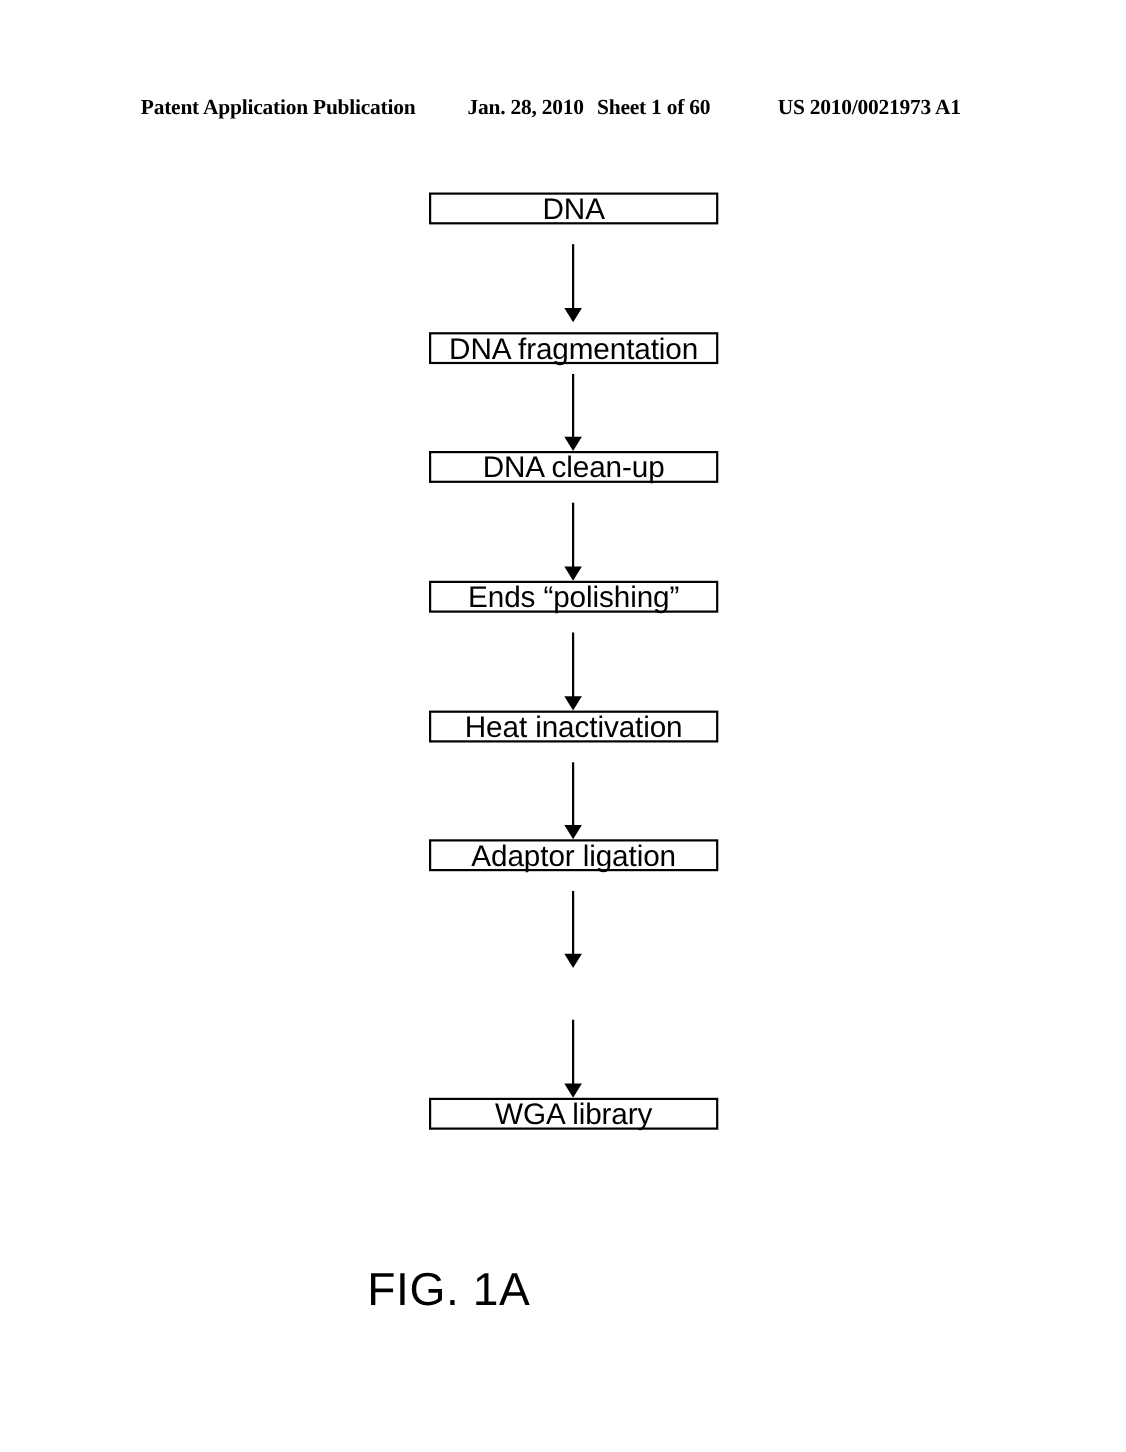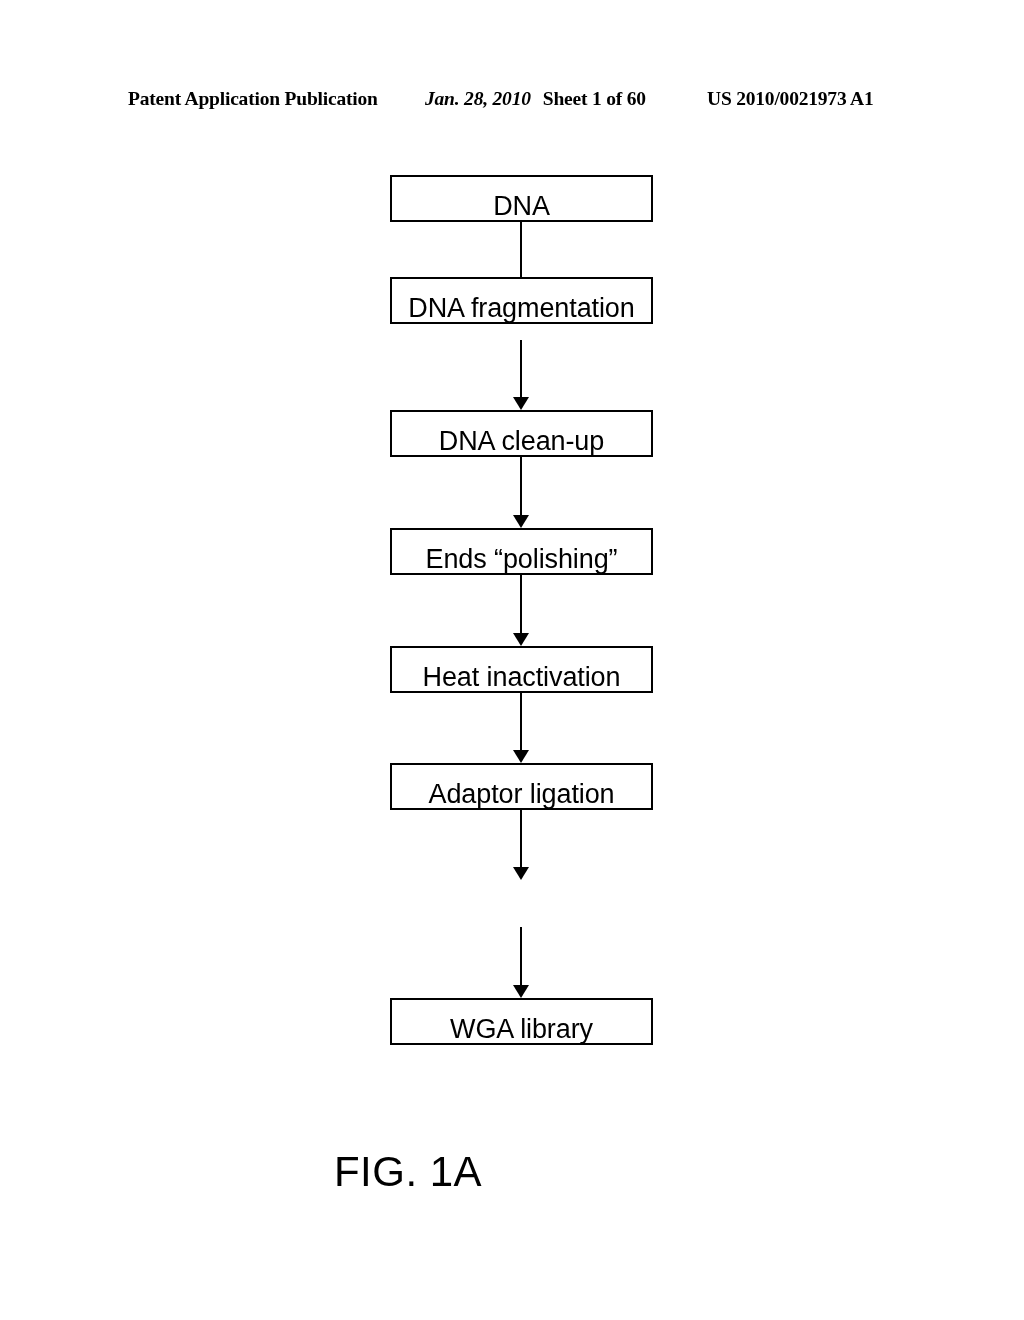--- a/index.html
+++ b/index.html
@@ -32,46 +32,46 @@
   #patent-header .hdr-left {
     position: absolute;
     left: 128px;
     top: 0;
   }
   #patent-header .hdr-mid {
     position: absolute;
     left: 425px;
     top: 0;
   }
-  #patent-header .hdr-mid .hdr-date { margin-right: 12px; font-style: italic; }
+  #patent-header .hdr-mid .hdr-date { margin-right: 12px; }
   #patent-header .hdr-right {
     position: absolute;
     left: 707px;
     top: 0;
   }
 
   
   #flowchart {
     position: absolute;
     left: 0;
     top: 0;
     width: 1024px;
     height: 1320px;
   }
 
   .flow-node {
     position: absolute;
     left: 390px;
     width: 263px;
-    height: 47px;
+    height: 29px;
     box-sizing: border-box;
     border: 2px solid #000000;
     background: #ffffff;
     display: flex;
-    align-items: flex-end;
+    align-items: flex-start;
     justify-content: center;
   }
   .flow-node .node-label {
     font-family: "Liberation Sans", sans-serif;
     font-size: 27px;
     line-height: 1;
     color: #000000;
     white-space: nowrap;
     letter-spacing: -0.1px;
   }
@@ -154,21 +154,21 @@
       <div class="shaft" style="height: 58px;"></div>
       <div class="head"></div>
     </div>
     <div class="flow-arrow" style="top: 927px; height: 71px;">
       <div class="shaft" style="height: 59px;"></div>
       <div class="head"></div>
     </div>
     <div class="flow-node" style="top: 175px;">
       <span class="node-label">DNA</span>
     </div>
-    <div class="flow-node" style="top: 277px;">
+    <div class="flow-node" style="top: 302px;">
       <span class="node-label">DNA fragmentation</span>
     </div>
     <div class="flow-node" style="top: 528px;">
       <span class="node-label">Ends “polishing”</span>
     </div>
     <div class="flow-node" style="top: 410px;">
       <span class="node-label">DNA clean-up</span>
     </div>
     <div class="flow-node" style="top: 646px;">
       <span class="node-label">Heat inactivation</span>

